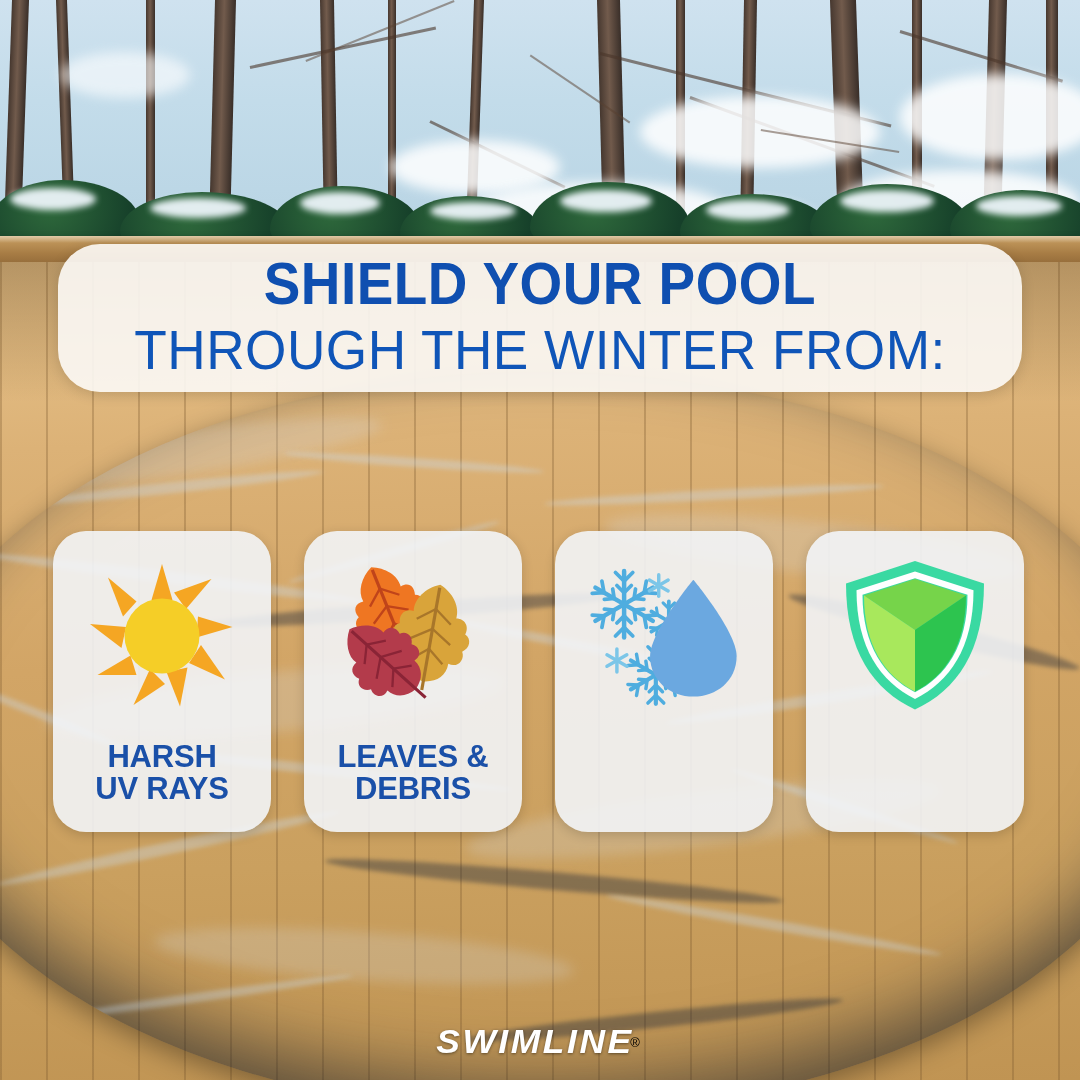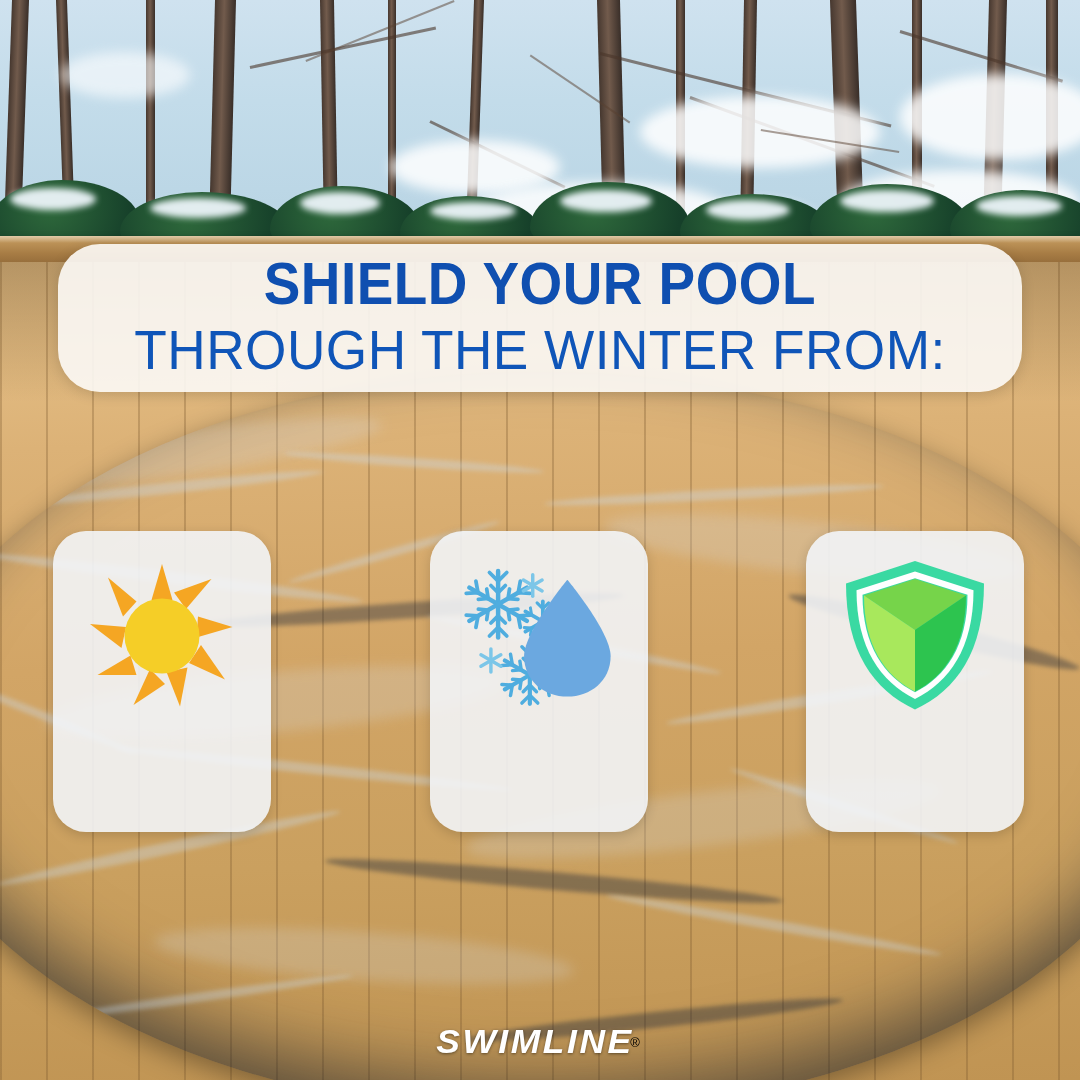--- a/index.html
+++ b/index.html
@@ -246,22 +246,62 @@
             <polygon points="92,79 68,68 76,56"></polygon>
             <polygon points="62,97 53,74 67,71"></polygon>
             <polygon points="31,96 42,72 52,82"></polygon>
             <polygon points="7,76 29,63 33,76"></polygon>
             <polygon points="2,42 26,44 23,58"></polygon>
             <polygon points="14,11 33,27 24,37"></polygon>
           </g>
           <circle cx="50" cy="50" r="25" fill="#f5ce27"></circle>
         </svg>
       </div>
-    </div>
-
+      <div class="card-label">HARSH
+UV RAYS</div>
+    </div>
+
+    <div class="card">
+      <div class="icon-wrap">
+        <svg width="160" height="150" viewBox="0 0 110 104">
+
+          <g transform="translate(38,34) rotate(-22)">
+            <path d="M0,-32 C9,-28 15,-20 14,-12 C20,-13 23,-9 21,-3
+                     C26,-1 26,5 21,8 C24,13 20,19 14,18
+                     C14,26 8,31 0,32 C-8,31 -14,26 -14,18
+                     C-20,19 -24,13 -21,8 C-26,5 -26,-1 -21,-3
+                     C-23,-9 -20,-13 -14,-12 C-15,-20 -9,-28 0,-32 Z" fill="#ef7622"></path>
+            <path d="M0,-30 L0,36" stroke="#c0441a" stroke-width="2.2" fill="none"></path>
+            <path d="M0,-16 L-11,-7 M0,-16 L11,-7 M0,-3 L-13,5 M0,-3 L13,5 M0,10 L-10,19 M0,10 L10,19" stroke="#c0441a" stroke-width="1.6" fill="none"></path>
+          </g>
+
+          <g transform="translate(68,50) rotate(10)">
+            <path d="M0,-34 C10,-30 16,-21 15,-13 C21,-14 25,-9 23,-3
+                     C28,-1 28,6 23,9 C26,14 22,21 15,19
+                     C15,28 9,33 0,34 C-9,33 -15,28 -15,19
+                     C-22,21 -26,14 -23,9 C-28,6 -28,-1 -23,-3
+                     C-25,-9 -21,-14 -15,-13 C-16,-21 -10,-30 0,-34 Z" fill="#d9a43a"></path>
+            <path d="M0,-32 L0,40" stroke="#a8762a" stroke-width="2.2" fill="none"></path>
+            <path d="M0,-17 L-12,-8 M0,-17 L12,-8 M0,-3 L-14,6 M0,-3 L14,6 M0,11 L-11,20 M0,11 L11,20" stroke="#a8762a" stroke-width="1.6" fill="none"></path>
+          </g>
+
+          <g transform="translate(34,68) rotate(-48)">
+            <path d="M0,-31 C9,-27 15,-19 14,-12 C20,-13 23,-8 21,-3
+                     C26,-1 26,5 21,8 C24,13 20,19 14,17
+                     C14,25 8,30 0,31 C-8,30 -14,25 -14,17
+                     C-20,19 -24,13 -21,8 C-26,5 -26,-1 -21,-3
+                     C-23,-8 -20,-13 -14,-12 C-15,-19 -9,-27 0,-31 Z" fill="#b33b4b"></path>
+            <path d="M0,-29 L0,40" stroke="#8a2436" stroke-width="2.2" fill="none"></path>
+            <path d="M0,-15 L-11,-7 M0,-15 L11,-7 M0,-2 L-13,6 M0,-2 L13,6 M0,10 L-10,18 M0,10 L10,18" stroke="#8a2436" stroke-width="1.6" fill="none"></path>
+          </g>
+        </svg>
+      </div>
+      <div class="card-label">LEAVES &amp;
+DEBRIS</div>
+    </div>
 
     <div class="card">
       <div class="icon-wrap">
         <svg width="175" height="150" viewBox="0 0 118 104">
           <g stroke="#4faddf" stroke-width="3.1" stroke-linecap="round" fill="none">
             <g transform="translate(31,30)">
               <g>
                   <line x1="0" y1="-23" x2="0" y2="23"></line>
                  <line x1="-19.9" y1="-11.5" x2="19.9" y2="11.5"></line>
                  <line x1="-19.9" y1="11.5" x2="19.9" y2="-11.5"></line>

